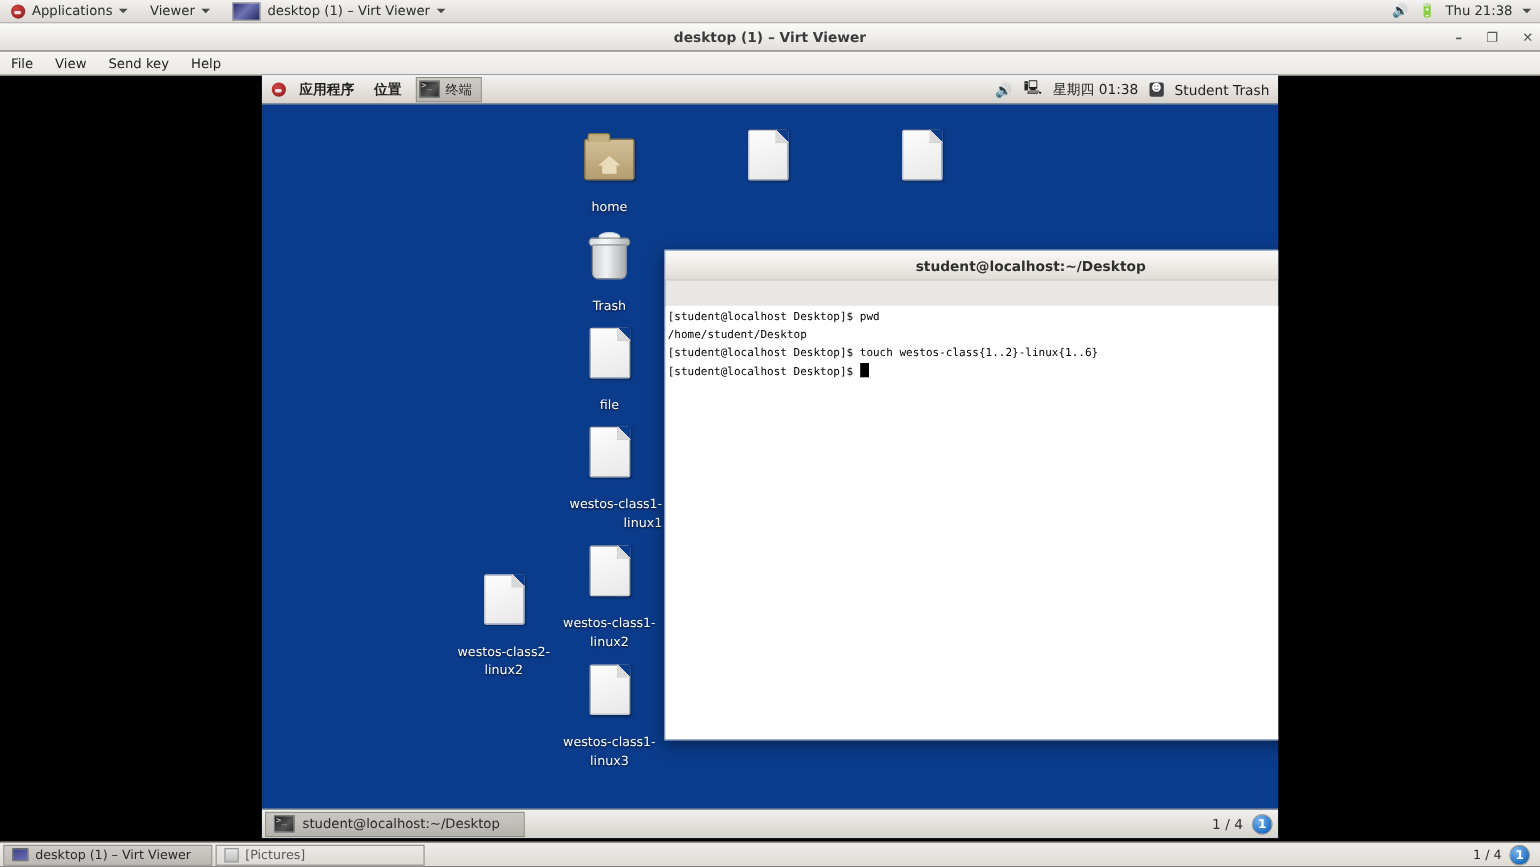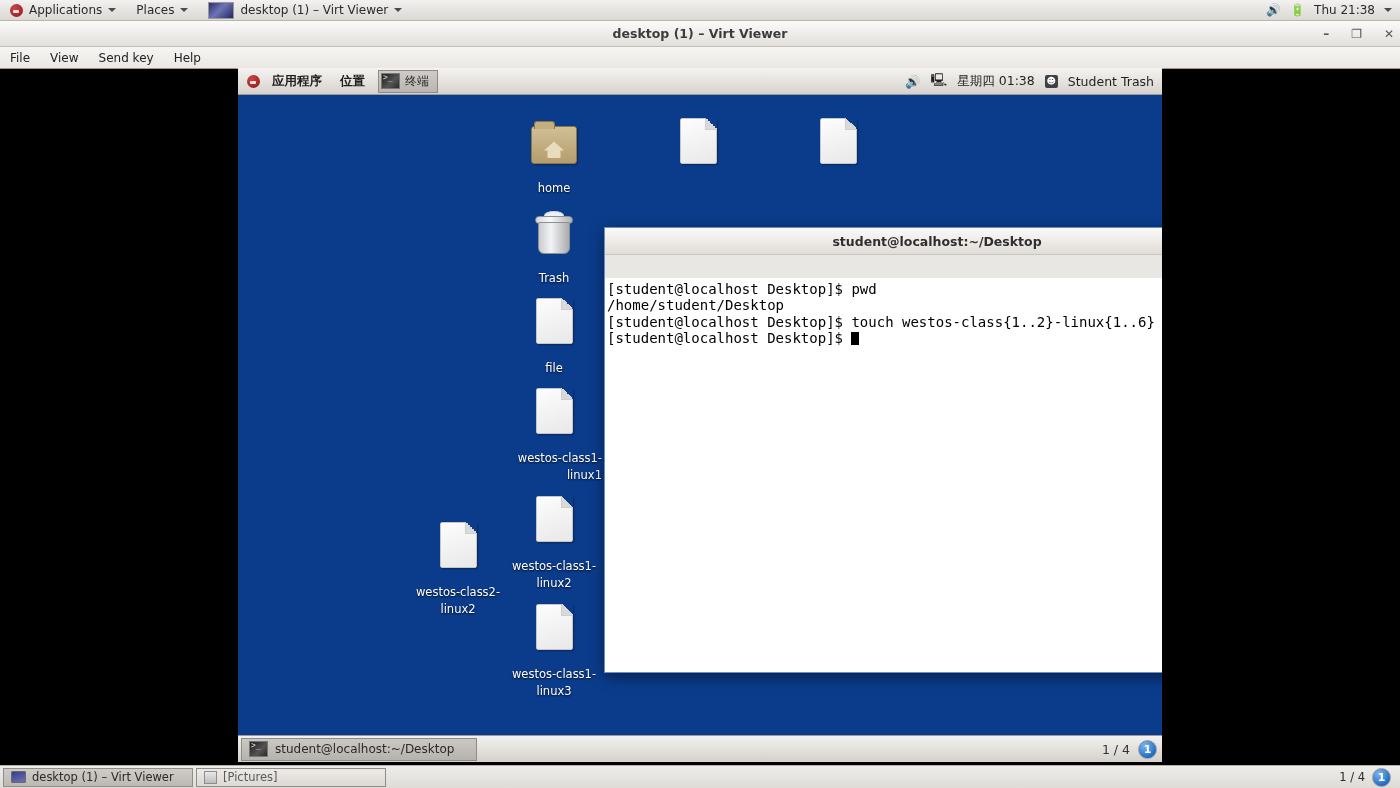--- a/index.html
+++ b/index.html
@@ -104,21 +104,21 @@
     display: flex; align-items: center; font-size: 12.5px; color: #1c1c1c;
   }
   .term-menubar .tmi { padding: 0 7px; height: 23px; display: flex; align-items: center; cursor: default; }
   .term-body {
     position: absolute; left: 0; top: 50px; right: 0; bottom: 0;
     background: #ffffff; display: flex;
   }
   .term-text {
     flex: 1; padding: 3px 0 0 2px;
     font-family: "DejaVu Sans Mono", "Liberation Mono", monospace;
-    font-size: 14px; line-height: 16.3px; color: #000; white-space: pre;
+    font-size: 10px; line-height: 16.3px; color: #000; white-space: pre;
     overflow: hidden;
   }
   .cursor { display: inline-block; width: 8px; height: 13px; background: #000; vertical-align: -2px; }
 
   
   .g-panel-bottom {
     position: absolute; left: 0; bottom: 0; width: 924px; height: 27px;
     background: linear-gradient(to bottom, #f2f1ef 0%, #e5e2de 48%, #d4d0cb 100%);
     border-top: 1px solid #9d9a95;
     display: flex; align-items: center; font-size: 12px; color: #2a2a2a;
@@ -160,21 +160,21 @@
 
 <div id="screen">
 
   <div class="host-panel">
     <div class="menu">
       <span class="fedora-logo"></span>
       <span>Applications</span>
       <span class="caret"></span>
     </div>
     <div class="menu">
-      <span>Places</span>
+      <span>Viewer</span>
       <span class="caret"></span>
     </div>
     <div class="menu">
       <span class="vv-thumb"></span>
       <span>desktop (1) – Virt Viewer</span>
       <span class="caret"></span>
     </div>
     <div class="host-right">
       <span class="ico-speaker">🔊</span>
       <span class="ico-battery">🔋</span>

